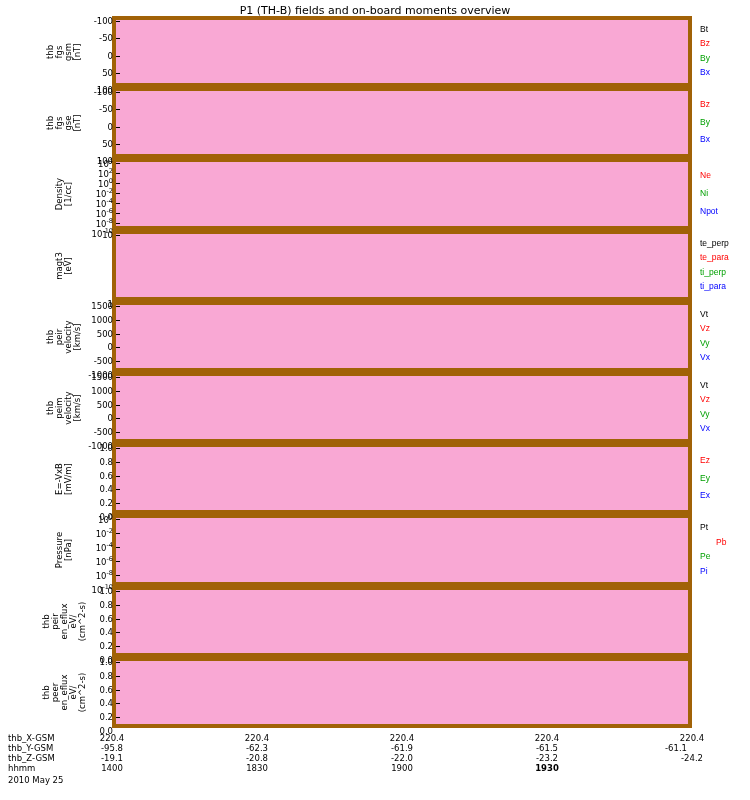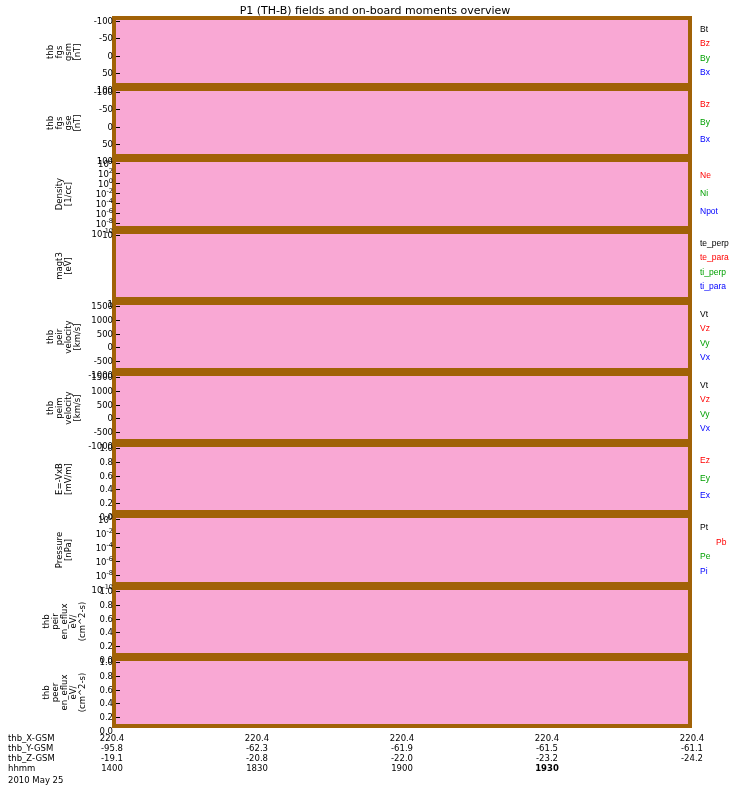--- a/index.html
+++ b/index.html
@@ -260,21 +260,21 @@
       <div class="xtick-label" style="top: 733px; left: 82px; width: 60px;">220.4</div>
       <div class="xtick-label" style="top: 733px; left: 227px; width: 60px;">220.4</div>
       <div class="xtick-label" style="top: 733px; left: 372px; width: 60px;">220.4</div>
       <div class="xtick-label" style="top: 733px; left: 517px; width: 60px;">220.4</div>
       <div class="xtick-label" style="top: 733px; left: 662px; width: 60px;">220.4</div>
       <div class="xaxis-rowlabel" style="top: 743px;">thb_Y-GSM</div>
       <div class="xtick-label" style="top: 743px; left: 82px; width: 60px;">-95.8</div>
       <div class="xtick-label" style="top: 743px; left: 227px; width: 60px;">-62.3</div>
       <div class="xtick-label" style="top: 743px; left: 372px; width: 60px;">-61.9</div>
       <div class="xtick-label" style="top: 743px; left: 517px; width: 60px;">-61.5</div>
-      <div class="xtick-label" style="top: 743px; left: 662px; width: 60px;">-61.1</div>
+      <div class="xtick-label" style="top: 743px; left: 646px; width: 60px;">-61.1</div>
       <div class="xaxis-rowlabel" style="top: 753px;">thb_Z-GSM</div>
       <div class="xtick-label" style="top: 753px; left: 82px; width: 60px;">-19.1</div>
       <div class="xtick-label" style="top: 753px; left: 227px; width: 60px;">-20.8</div>
       <div class="xtick-label" style="top: 753px; left: 372px; width: 60px;">-22.0</div>
       <div class="xtick-label" style="top: 753px; left: 517px; width: 60px;">-23.2</div>
       <div class="xtick-label" style="top: 753px; left: 662px; width: 60px;">-24.2</div>
       <div class="xaxis-rowlabel" style="top: 763px;">hhmm</div>
       <div class="xtick-label" style="top: 763px; left: 82px; width: 60px;">1400</div>
       <div class="xtick-label" style="top: 763px; left: 227px; width: 60px;">1830</div>
       <div class="xtick-label" style="top: 763px; left: 372px; width: 60px;">1900</div>

